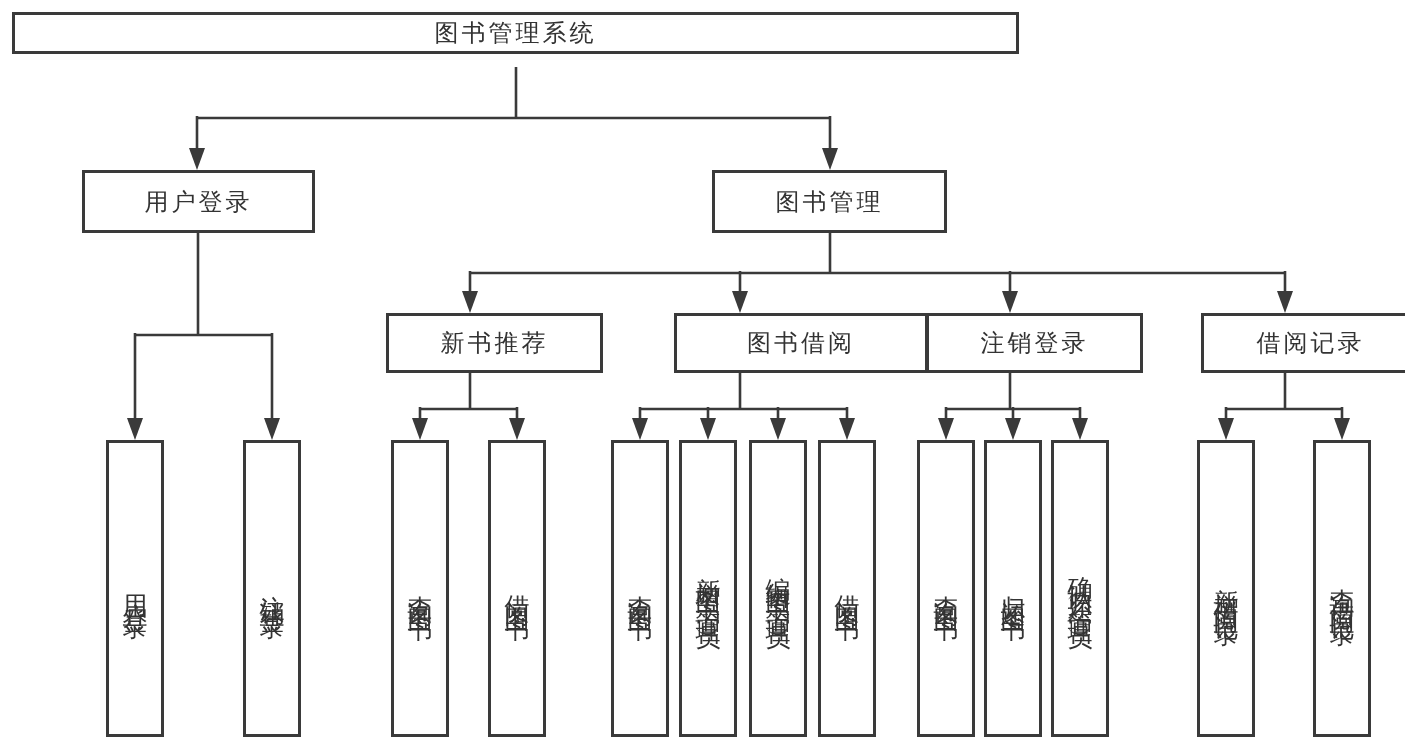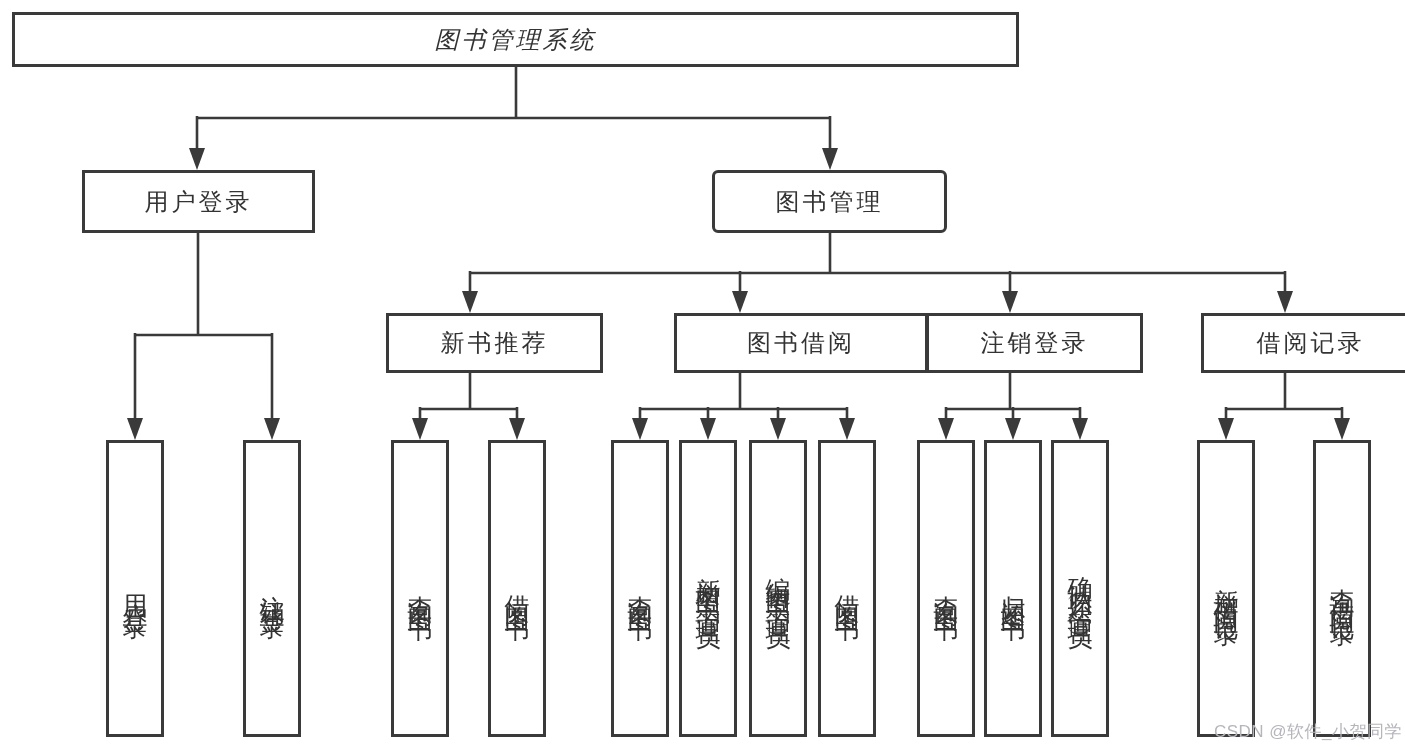--- a/index.html
+++ b/index.html
@@ -22,21 +22,21 @@
   .node{
     position:absolute;
     box-sizing:border-box;
     background:#ffffff;
     border:3px solid var(--line);
     display:flex;align-items:center;justify-content:center;
     color:var(--text);
     z-index:2;
   }
   .h-node{font-size:24px;letter-spacing:3px;white-space:nowrap;}
-  .lvl1{left:12px;top:12px;width:1007px;height:55px;font-style:italic;}
+  .lvl1{left:12px;top:12px;width:1007px;height:42px;}
   .lvl2{top:170px;height:63px;}
   .lvl3{top:313px;height:60px;margin-left:24px;}
   .leaf{top:440px;width:58px;height:297px;}
   .leaf .v-label{
     writing-mode:vertical-rl;
     text-orientation:mixed;
     font-size:25px;
     letter-spacing:7px;
     line-height:1;
     color:var(--text);
@@ -128,21 +128,21 @@
     </g>
   </svg>
 
   <div class="node h-node lvl1">
     <span>图书管理系统</span>
   </div>
 
   <div class="node h-node lvl2" style="left:82px;width:233px;">
     <span>用户登录</span>
   </div>
-  <div class="node h-node lvl2" style="left:712px;width:235px;border-radius:6px;">
+  <div class="node h-node lvl2" style="left:712px;width:235px;">
     <span>图书管理</span>
   </div>
 
   <div class="node h-node lvl3" style="left:362px;width:217px;">
     <span>新书推荐</span>
   </div>
   <div class="node h-node lvl3" style="left:650px;width:254px;">
     <span>图书借阅</span>
   </div>
   <div class="node h-node lvl3" style="left:902px;width:217px;">
@@ -189,14 +189,13 @@
     <span class="v-label">确认归还（管理员）</span>
   </div>
 
   <div class="node leaf" style="left:1197px;">
     <span class="v-label">新增借阅记录</span>
   </div>
   <div class="node leaf" style="left:1313px;">
     <span class="v-label">查询借阅记录</span>
   </div>
 
-  <div class="watermark">CSDN @软件_小贺同学</div>
 </div>
 
 </body></html>

